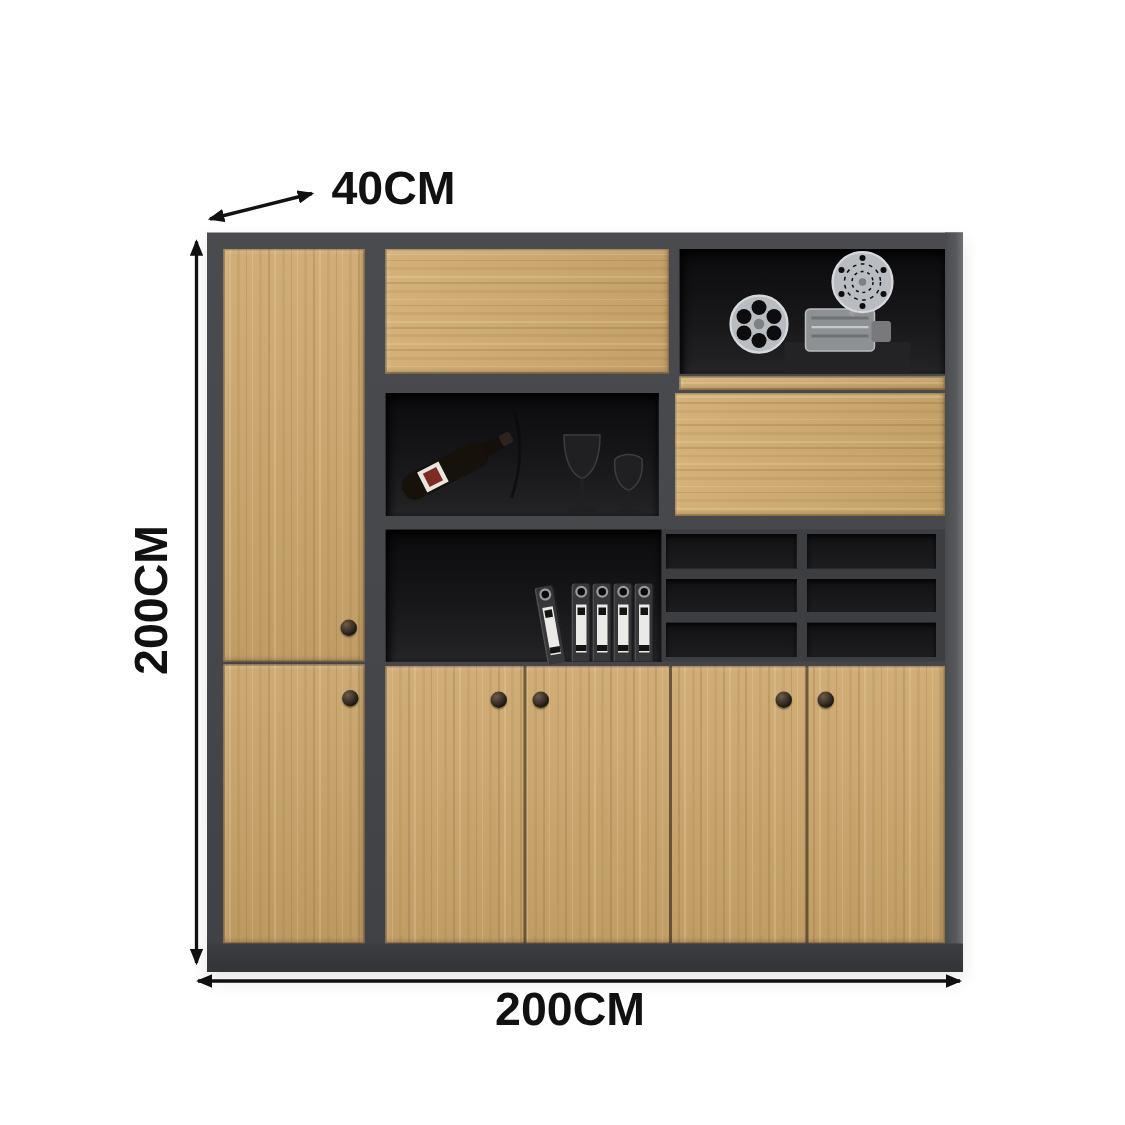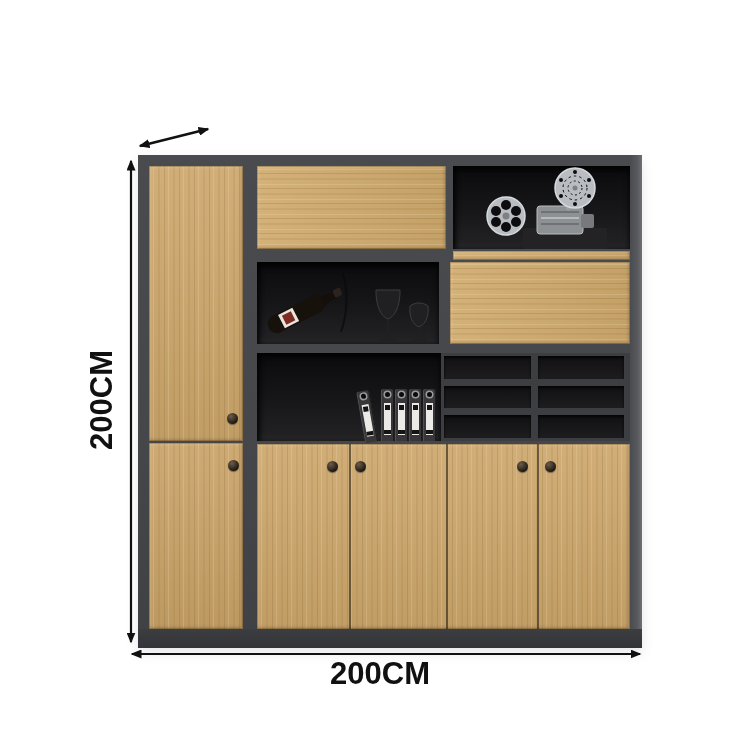--- a/index.html
+++ b/index.html
@@ -104,20 +104,21 @@
     <defs>
       <marker id="arr" markerWidth="11" markerHeight="9" refX="9.5" refY="4.5" orient="auto-start-reverse" markerUnits="userSpaceOnUse">
         <path d="M0,0 L11,4.5 L0,9 Z" fill="#111"></path>
       </marker>
     </defs>
     <line x1="140" y1="146" x2="208" y2="129" stroke="#111" stroke-width="2.4" marker-start="url(#arr)" marker-end="url(#arr)"></line>
     <line x1="131" y1="161" x2="131" y2="642" stroke="#111" stroke-width="2.2" marker-start="url(#arr)" marker-end="url(#arr)"></line>
     <line x1="132" y1="654" x2="640" y2="654" stroke="#111" stroke-width="2.2" marker-start="url(#arr)" marker-end="url(#arr)"></line>
   </svg>
 
+  <div id="label-depth" class="dim-label">40CM</div>
   <div id="label-height" class="dim-label">200CM</div>
   <div id="label-width" class="dim-label">200CM</div>
 
   <div class="cabinet">
 
     <div class="wood-v" style="left:11px;top:11px;width:94px;height:275px;"></div>
     <div class="wood-v" style="left:11px;top:288px;width:94px;height:186px;background-color:#c9a368;"></div>
     <div class="knob" style="left:89px;top:258px;"></div>
     <div class="knob" style="left:90px;top:305px;"></div>
 

